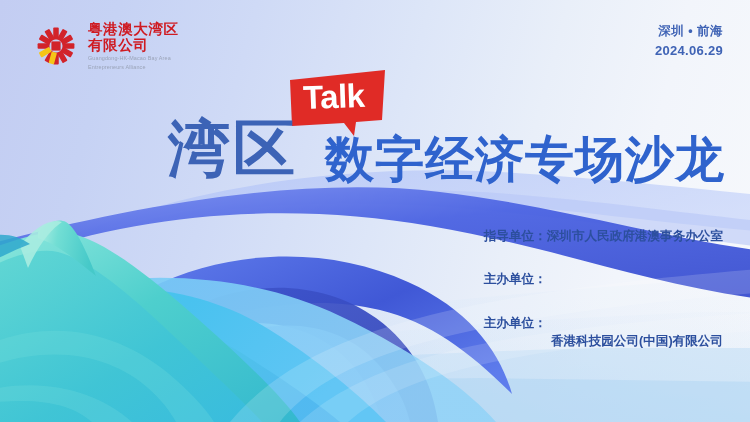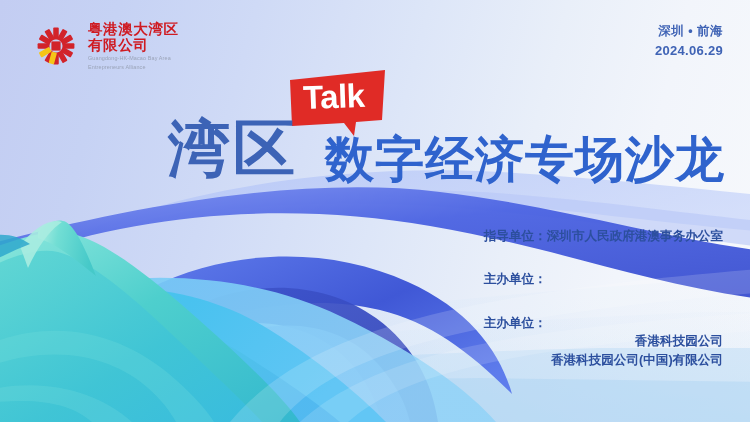--- a/index.html
+++ b/index.html
@@ -249,21 +249,17 @@
       <span class="credit-value">深圳市人民政府港澳事务办公室</span>
     </div>
     <div class="credit-row">
       <span class="credit-label">主办单位：</span>
     </div>
     <div class="credit-row">
       <span class="credit-label">主办单位：</span>
     </div>
     <div class="credit-cont">
       <span class="credit-label credit-spacer">承办单位：</span>
-      <span class="credit-value">香港科技园公司</span>
-    </div>
-    <div class="credit-cont">
-      <span class="credit-label credit-spacer">承办单位：</span>
       <span class="credit-value">香港科技园公司(中国)有限公司</span>
     </div>
   </div>
 
 </div>
 
 </body></html>

